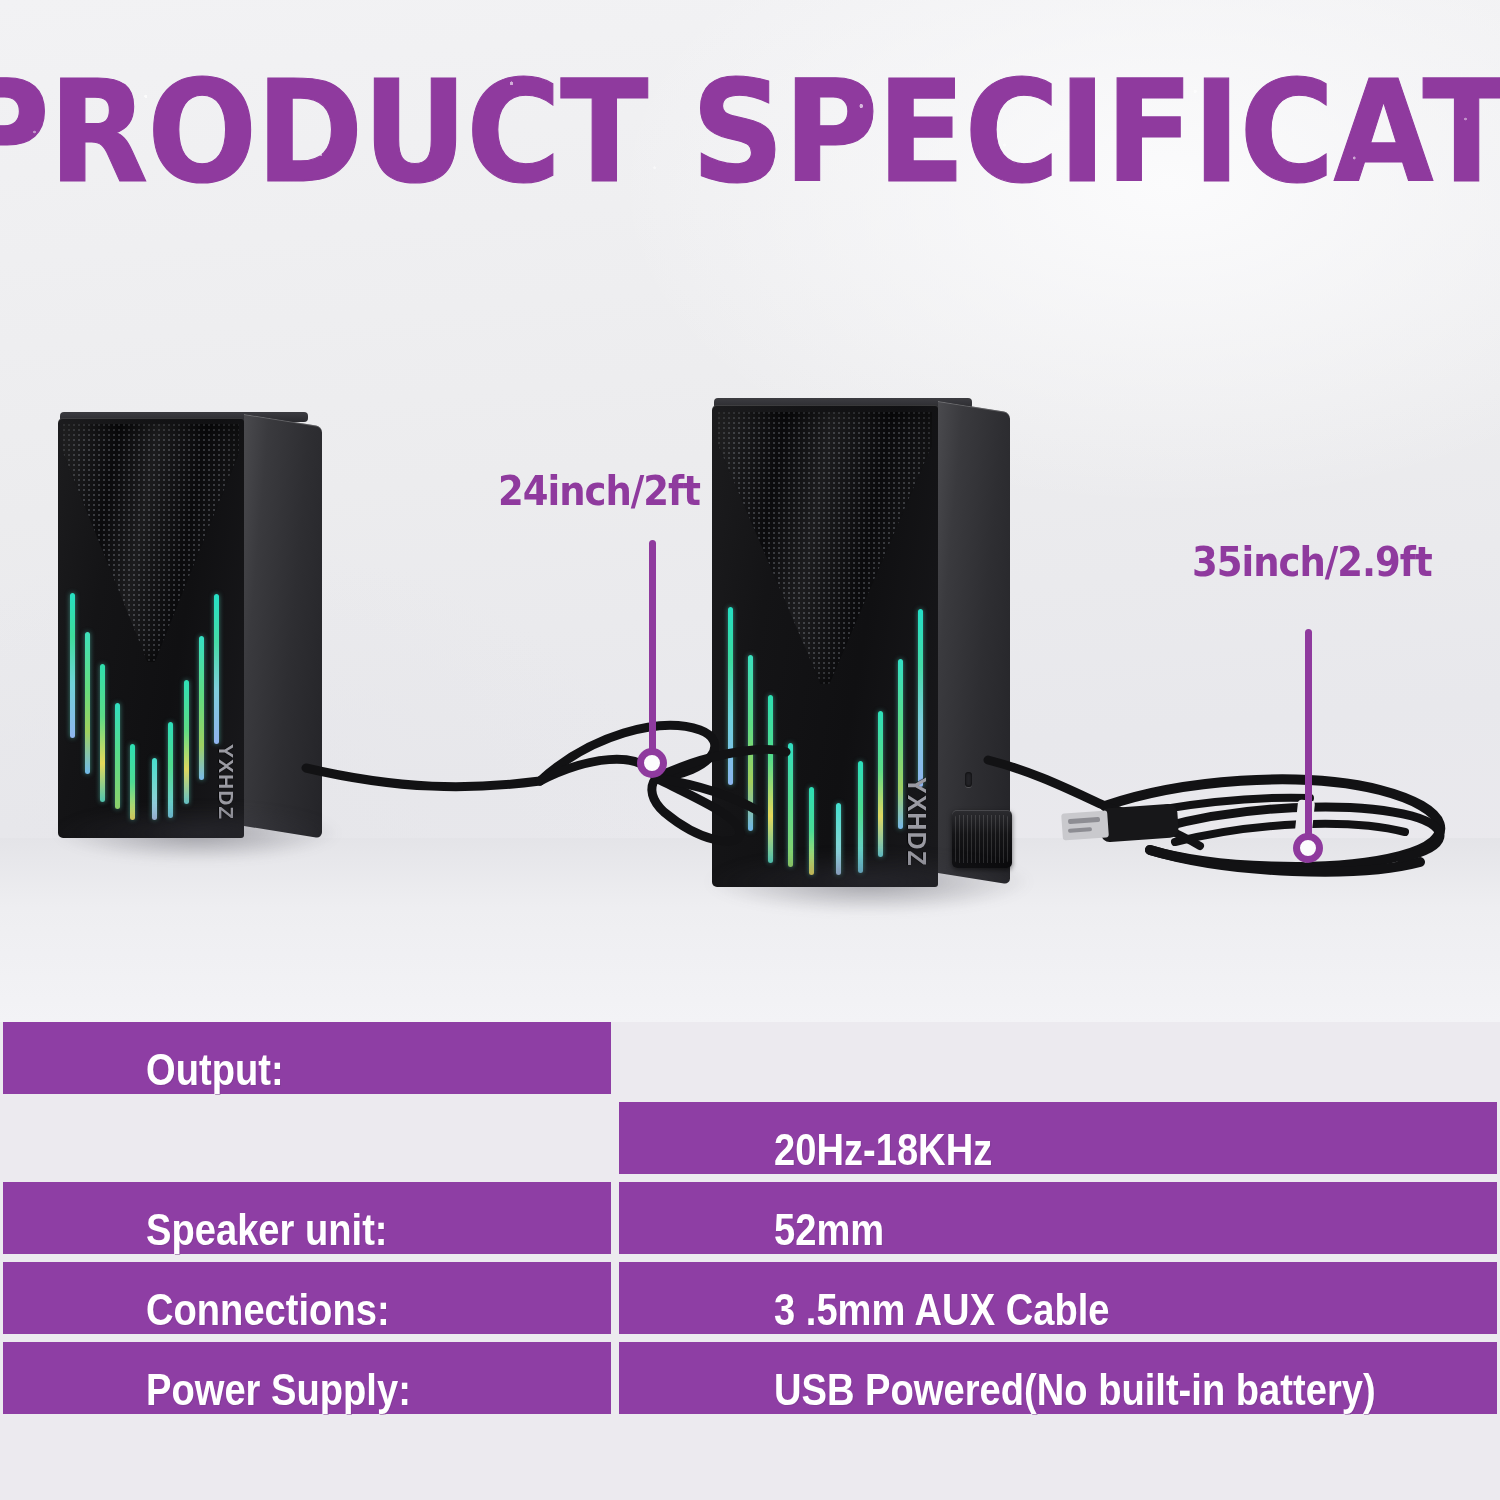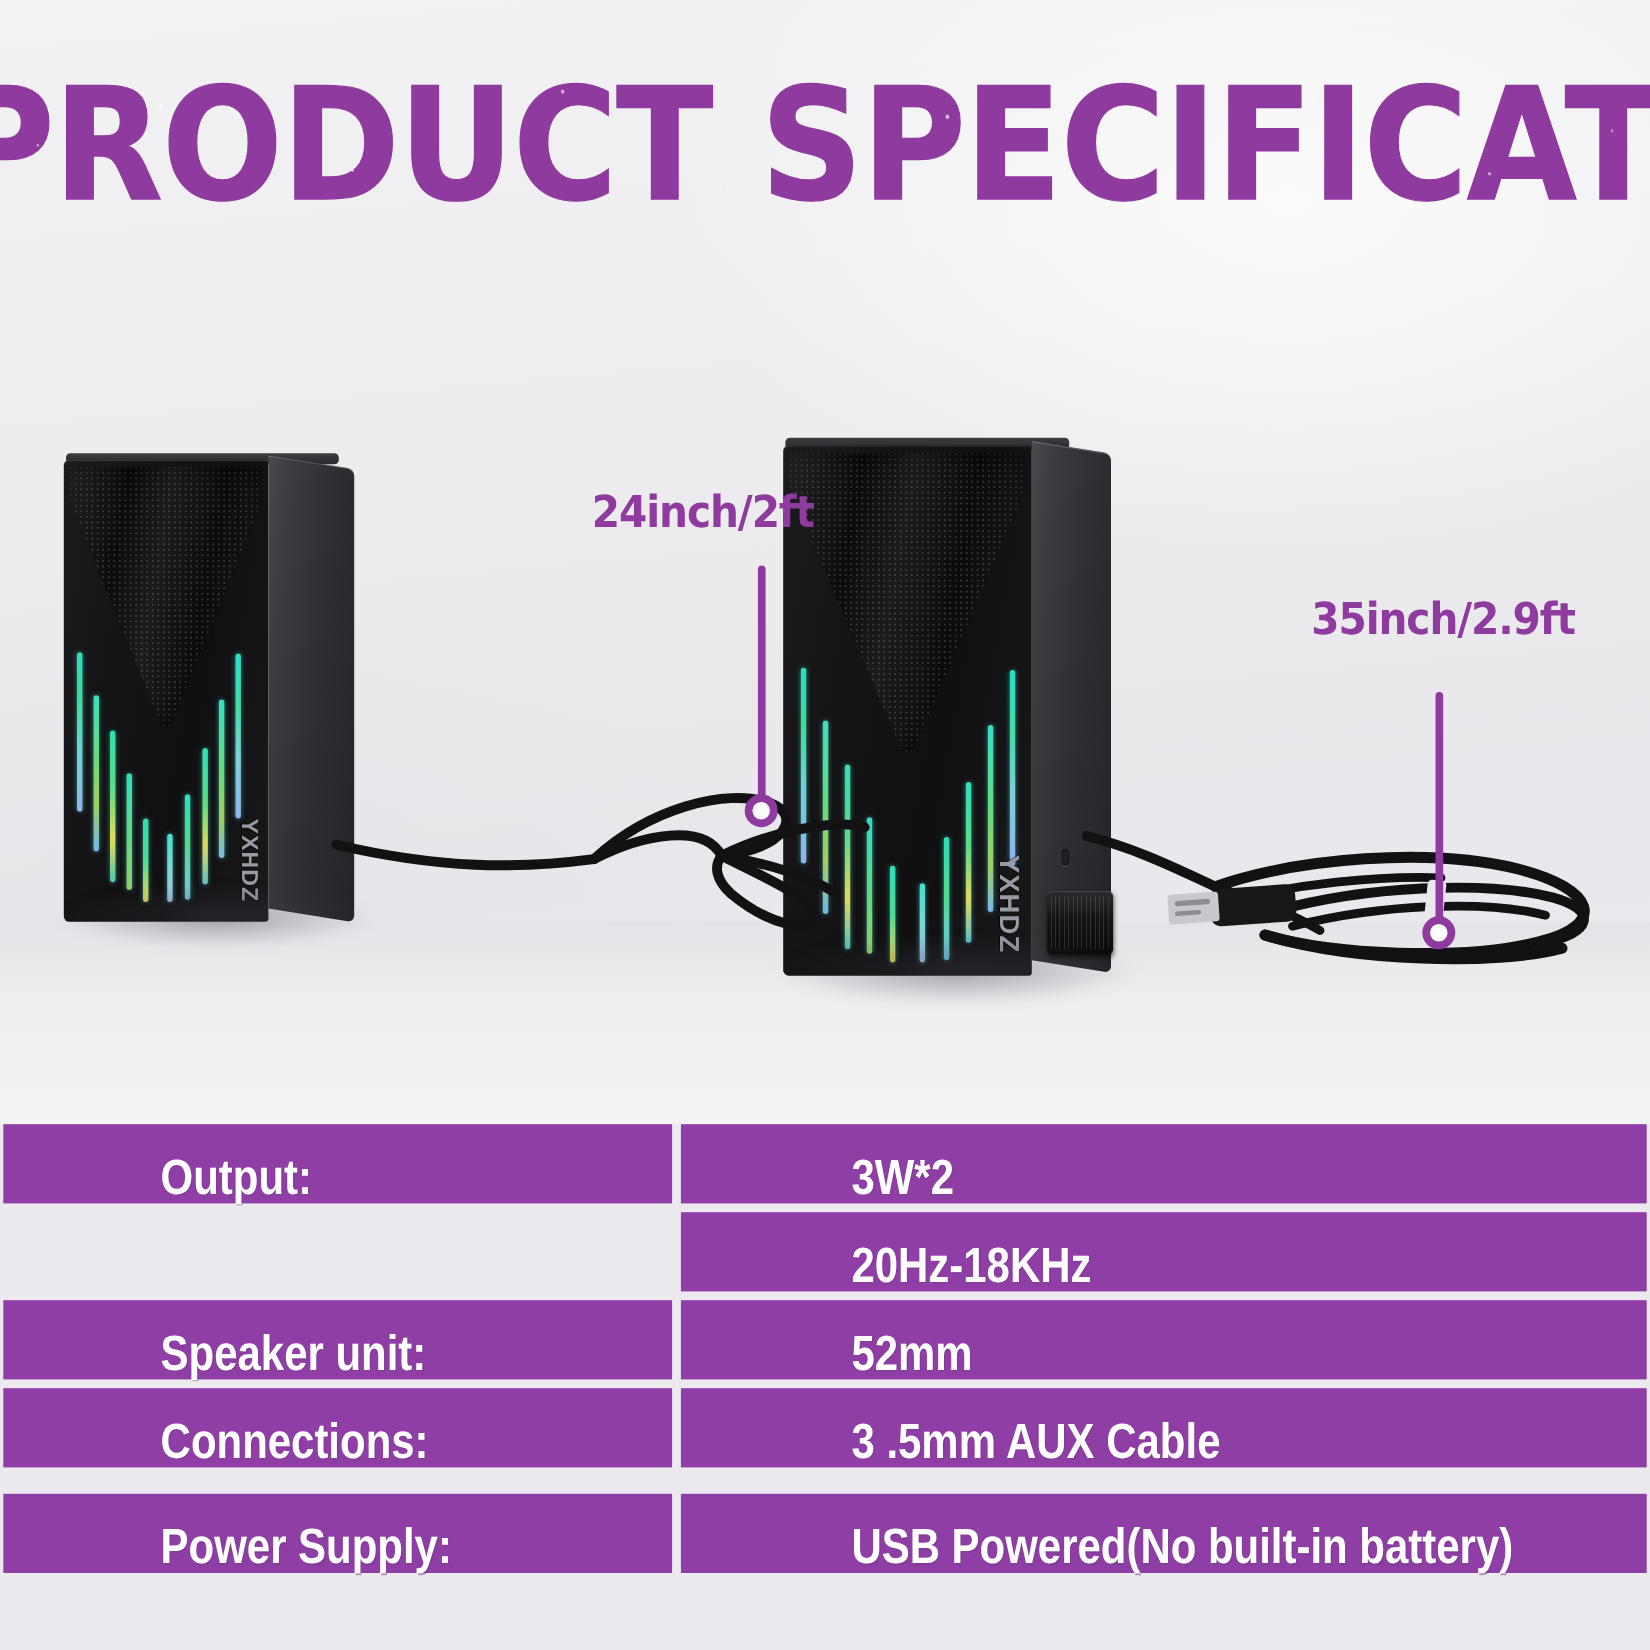--- a/index.html
+++ b/index.html
@@ -254,43 +254,40 @@
       <div class="bar" style="left:186px; top:254px; height:170px; background:linear-gradient(180deg,#33e0c6,#60dc82 42%,#9fd064 76%,#77b7ea 100%);"></div>
       <div class="bar" style="left:206px; top:204px; height:178px; background:linear-gradient(180deg,#24e0c8,#43dca8 32%,#7dcdde 64%,#8eb2ef 100%);"></div>
       <div class="brand" style="right:7px; bottom:20px; font-size:25px;">YXHDZ</div>
     </div>
     <div class="side" style="left:226px; top:3px; width:72px; height:472px;
                 transform:skewY(9deg); transform-origin:0 0;"></div>
     <div class="port" style="left:253px; top:374px;"></div>
     <div class="knob" style="left:240px; top:412px; width:60px; height:58px;"></div>
   </div>
 
-  <div class="callout" style="left:498px; top:444px; width:260px; height:330px;margin-left:40px;">
+  <div class="callout" style="left:498px; top:470px; width:260px; height:330px;">
     <div class="lbl" style="left:0; top:0;">24inch/2ft</div>
     <div class="stem" style="left:151px; top:70px; height:222px;"></div>
     <div class="ring" style="left:139px; top:278px;"></div>
   </div>
 
   <div class="callout" style="left:1192px; top:500px; width:300px; height:350px;margin-top:41px;">
     <div class="lbl" style="left:0; top:0;">35inch/2.9ft</div>
     <div class="stem" style="left:113px; top:88px; height:218px;"></div>
     <div class="ring" style="left:101px; top:292px;"></div>
   </div>
 
 </div>
 
 <div id="spec">
 
   <div class="srow" style="top:0px;">
     <div class="cell k">
       <span class="ctext">Output:</span>
     </div>
-    <div class="cell v">
-      <span class="ctext">3W*2</span>
-    </div>
   </div>
 
   <div class="srow" style="top:80px;">
     <div class="cell v">
       <span class="ctext">20Hz-18KHz</span>
     </div>
   </div>
 
   <div class="srow" style="top:160px;border-radius:18px;">
     <div class="cell k">
@@ -303,21 +300,21 @@
 
   <div class="srow" style="top:240px;">
     <div class="cell k">
       <span class="ctext">Connections:</span>
     </div>
     <div class="cell v">
       <span class="ctext">3 .5mm AUX Cable</span>
     </div>
   </div>
 
-  <div class="srow" style="top:336px;">
+  <div class="srow" style="top:320px;">
     <div class="cell k">
       <span class="ctext">Power Supply:</span>
     </div>
     <div class="cell v">
       <span class="ctext">USB Powered(No built-in battery)</span>
     </div>
   </div>
 
 
 </div>

